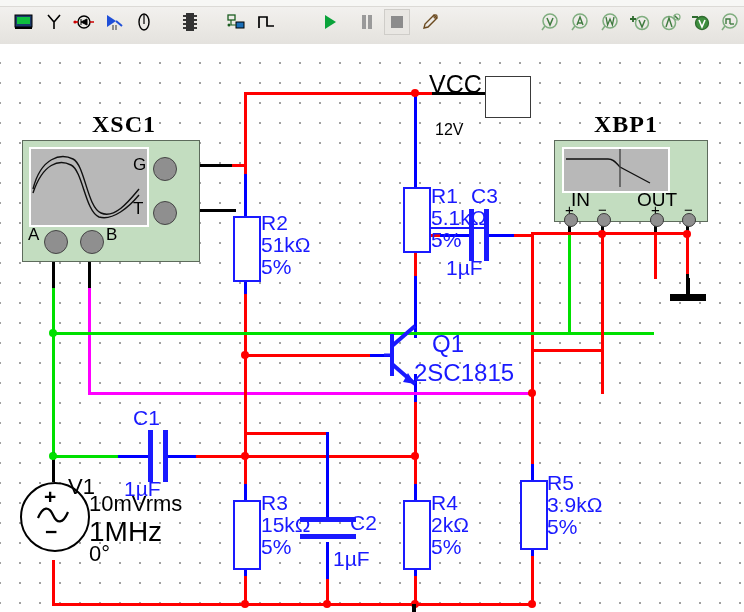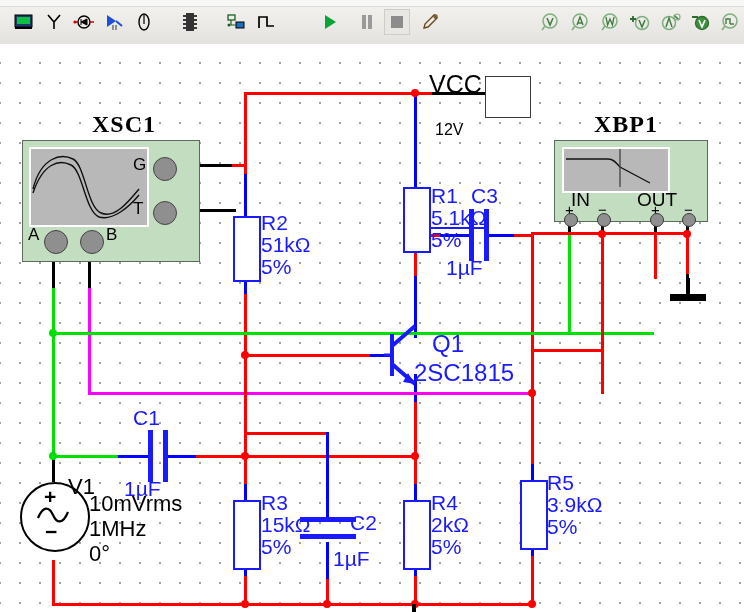--- a/index.html
+++ b/index.html
@@ -428,21 +428,21 @@
   <div class="lbl lbl-black" style="left:44px;top:442px;font-size:21px;font-weight:bold;">+</div>
   <div style="position:absolute;left:36px;top:462px;">
     <svg width="34" height="18" viewBox="0 0 34 18" style="display:block;">
       <path d="M2 12 C7 0, 13 0, 17 9 C21 18, 27 18, 32 6" fill="none" stroke="#000" stroke-width="2.2"></path>
     </svg>
   </div>
   <div class="lbl lbl-black" style="left:45px;top:477px;font-size:21px;font-weight:bold;">−</div>
 
   <div class="lbl lbl-black" style="left:68px;top:432px;font-size:22px;">V1</div>
   <div class="lbl lbl-black" style="left:89px;top:449px;font-size:22px;">10mVrms</div>
-  <div class="lbl lbl-black" style="left:89px;top:474px;font-size:22px;">1MHz</div>
+  <div class="lbl lbl-black" style="left:89px;top:474px;font-size:28px;">1MHz</div>
   <div class="lbl lbl-black" style="left:89px;top:499px;font-size:22px;">0°</div>
 
   <div class="gnd" style="left:398px;top:560px;">
     <div class="gnd-bar" style="left:14px;top:0;width:4px;height:18px;"></div>
 
   </div>
   <div class="gnd" style="left:670px;top:234px;">
     <div class="gnd-bar" style="left:16px;top:0;width:4px;height:18px;"></div>
     <div class="gnd-bar" style="left:0;top:16px;width:36px;height:7px;"></div>
   </div>

